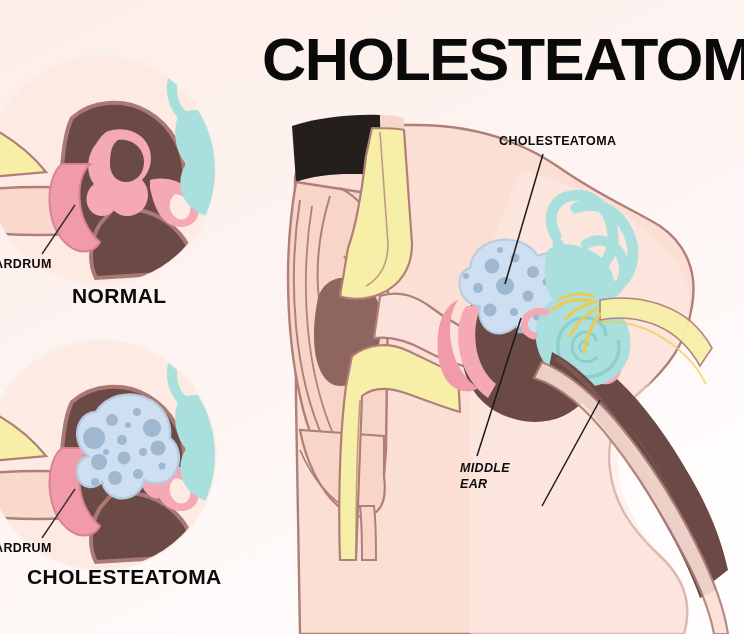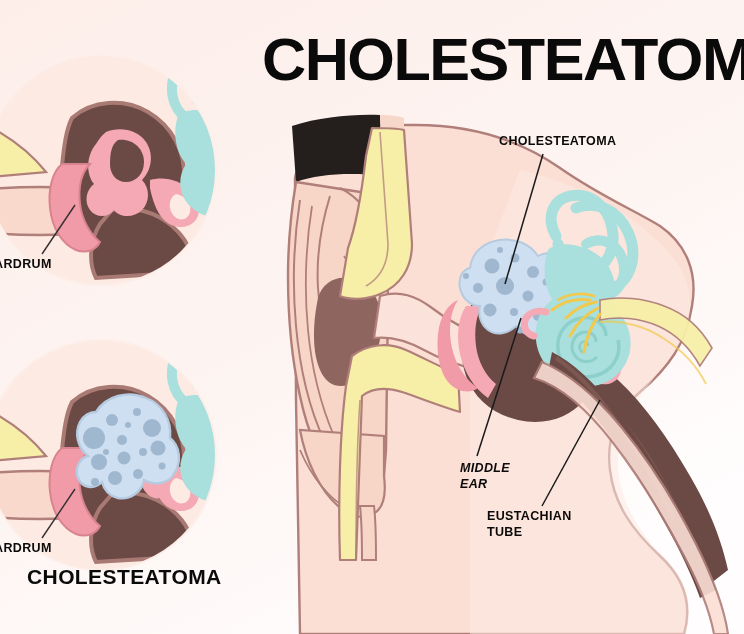--- a/index.html
+++ b/index.html
@@ -426,23 +426,20 @@
 
   <div class="lbl" style="left:499px; top:133px;">
     <div>CHOLESTEATOMA</div>
   </div>
 
   <div class="lbl" style="left:460px; top:460px;font-style:italic;">
     <div>MIDDLE</div>
     <div>EAR</div>
   </div>
 
-  <div class="lbl" style="left:487px; top:508px;">
-    <div>EUSTACHIAN</div>
-    <div>TUBE</div>
-  </div>
 
   <div class="lbl" style="left:-6px; top:256px;">ARDRUM</div>
+  <div class="cap" style="left:72px; top:285px;">NORMAL</div>
 
   <div class="lbl" style="left:-6px; top:540px;">ARDRUM</div>
   <div class="cap" style="left:27px; top:566px;">CHOLESTEATOMA</div>
 
 </div>
 
 </body></html>

